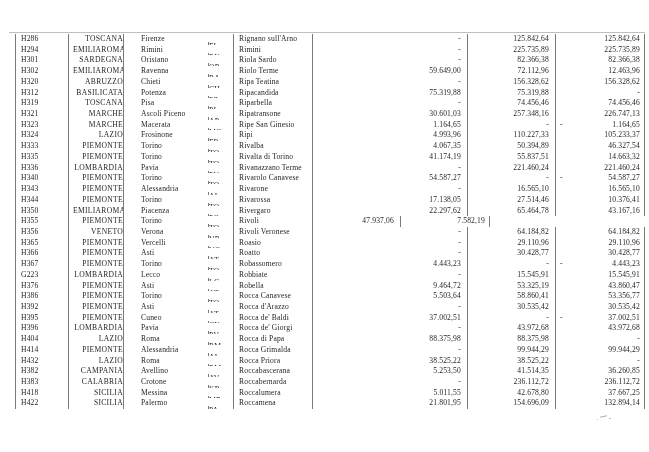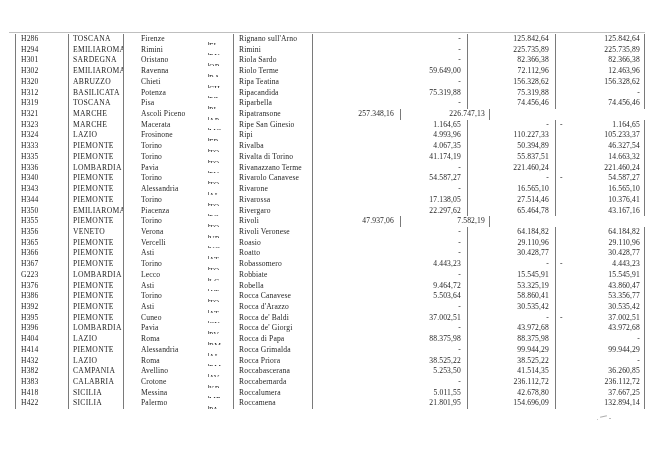--- a/index.html
+++ b/index.html
@@ -26,21 +26,21 @@
     font-size:7.6px;
     white-space:nowrap;
   }
   .cell{
     box-sizing:border-box;
     overflow:hidden;
     border-left:1px solid rgba(40,40,40,.62);
     letter-spacing:.15px;
   }
   .c-code  {width:53px;padding-left:5px;}
-  .c-region{width:55px;padding-left:4px;letter-spacing:.3px;}
+  .c-region{width:55px;padding-left:4px;letter-spacing:.3px;text-align:right;}
   .c-prov  {width:85px;padding-left:17px;}
   .c-sigla {width:25px;text-align:left;letter-spacing:.3px;margin-top:8px;}
   .c-mun   {width:79px;padding-left:5px;}
   .c-num{text-align:right;font-variant-numeric:tabular-nums;}
   .c-v1{width:155px;padding-right:6px;}
   .c-v2{width:88px;padding-right:6px;}
   .c-v3{width:90px;padding-right:4px;position:relative;border-right:1px solid rgba(40,40,40,.62);}
   .c-v3 .neg{position:absolute;left:4px;top:0;}
   .smudge{position:absolute;left:597px;top:413px;width:22px;height:10px;}
   .smudge::before{
@@ -150,20 +150,21 @@
       <span class="neg"></span><span class="val">74.456,46</span>
     </div>
   </div>
 
   <div class="row">
     <div class="cell c-code">H321</div>
     <div class="cell c-region">MARCHE</div>
     <div class="cell c-prov">Ascoli Piceno</div>
     <div class="cell c-sigla">AP</div>
     <div class="cell c-mun">Ripatransone</div>
+    <div class="cell c-num c-v1">30.601,03</div>
     <div class="cell c-num c-v2">257.348,16</div>
     <div class="cell c-num c-v3">
       <span class="neg"></span><span class="val">226.747,13</span>
     </div>
   </div>
 
   <div class="row">
     <div class="cell c-code">H323</div>
     <div class="cell c-region">MARCHE</div>
     <div class="cell c-prov">Macerata</div>

